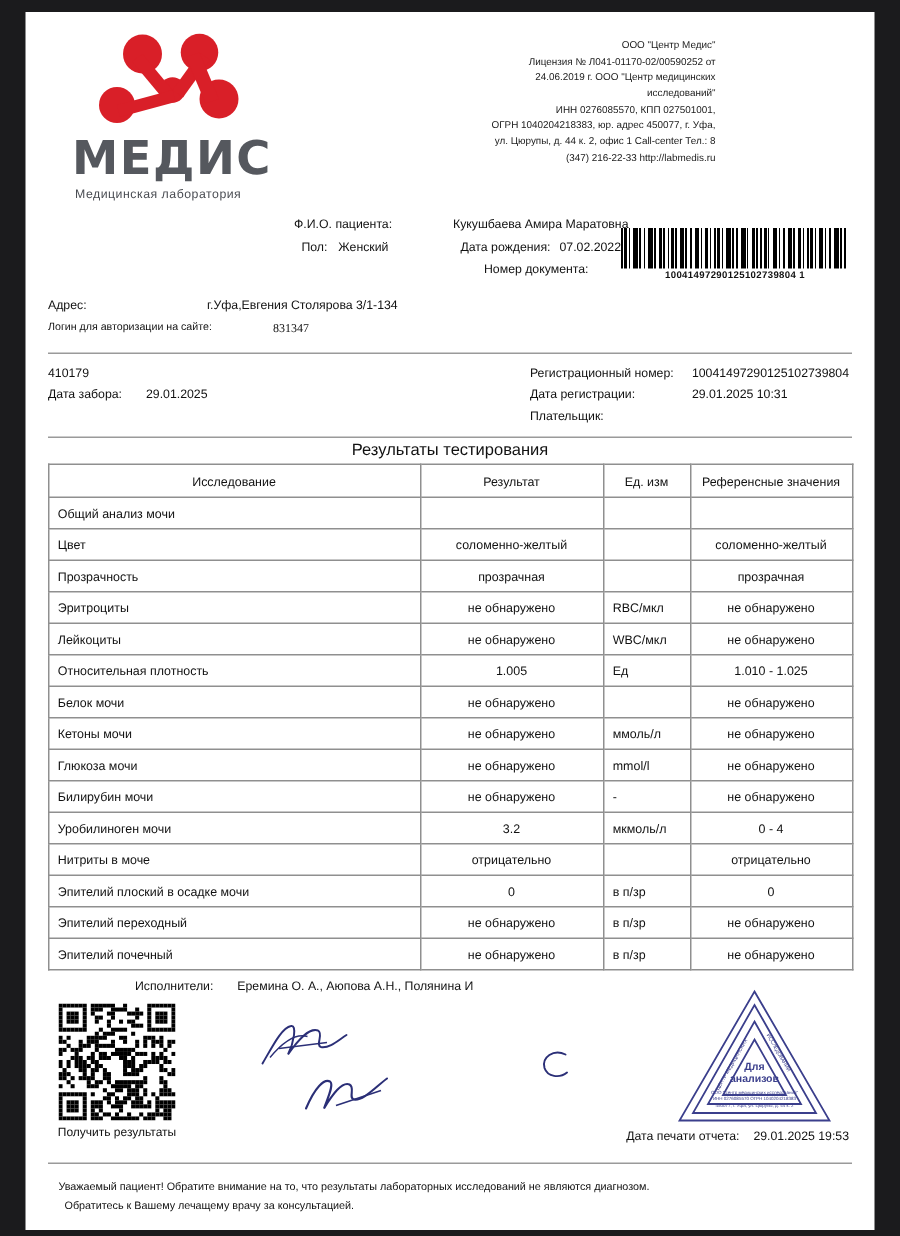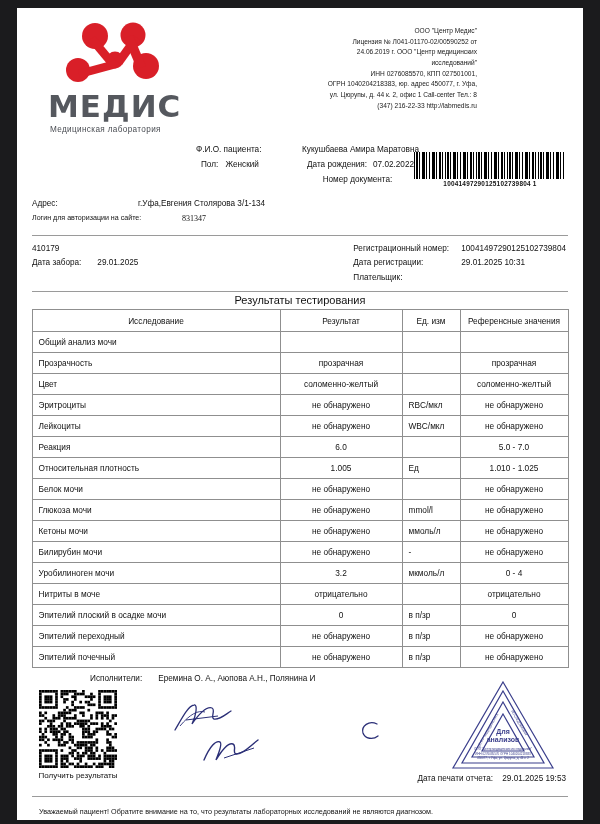--- a/index.html
+++ b/index.html
@@ -342,71 +342,65 @@
       </tr>
     </thead>
     <tbody id="results-body">
       <tr class="group">
         <td class="c-name">Общий анализ мочи</td>
         <td class="c-res"></td>
         <td class="c-unit"></td>
         <td class="c-ref"></td>
       </tr>
     <tr>
+          <td class="c-name">Цвет</td>
+          <td class="c-res">соломенно-желтый</td>
+          <td class="c-unit"></td>
+          <td class="c-ref">соломенно-желтый</td>
+        </tr>
+        <tr>
           <td class="c-name">Прозрачность</td>
           <td class="c-res">прозрачная</td>
           <td class="c-unit"></td>
           <td class="c-ref">прозрачная</td>
         </tr>
         <tr>
-          <td class="c-name">Цвет</td>
-          <td class="c-res">соломенно-желтый</td>
-          <td class="c-unit"></td>
-          <td class="c-ref">соломенно-желтый</td>
-        </tr>
-        <tr>
           <td class="c-name">Эритроциты</td>
           <td class="c-res">не обнаружено</td>
           <td class="c-unit">RBC/мкл</td>
           <td class="c-ref">не обнаружено</td>
         </tr>
         <tr>
           <td class="c-name">Лейкоциты</td>
           <td class="c-res">не обнаружено</td>
           <td class="c-unit">WBC/мкл</td>
           <td class="c-ref">не обнаружено</td>
         </tr>
         <tr>
-          <td class="c-name">Реакция</td>
-          <td class="c-res">6.0</td>
-          <td class="c-unit"></td>
-          <td class="c-ref">5.0 - 7.0</td>
-        </tr>
-        <tr>
           <td class="c-name">Относительная плотность</td>
           <td class="c-res">1.005</td>
           <td class="c-unit">Ед</td>
           <td class="c-ref">1.010 - 1.025</td>
         </tr>
         <tr>
           <td class="c-name">Белок мочи</td>
           <td class="c-res">не обнаружено</td>
           <td class="c-unit"></td>
           <td class="c-ref">не обнаружено</td>
         </tr>
         <tr>
+          <td class="c-name">Кетоны мочи</td>
+          <td class="c-res">не обнаружено</td>
+          <td class="c-unit">ммоль/л</td>
+          <td class="c-ref">не обнаружено</td>
+        </tr>
+        <tr>
           <td class="c-name">Глюкоза мочи</td>
           <td class="c-res">не обнаружено</td>
           <td class="c-unit">mmol/l</td>
-          <td class="c-ref">не обнаружено</td>
-        </tr>
-        <tr>
-          <td class="c-name">Кетоны мочи</td>
-          <td class="c-res">не обнаружено</td>
-          <td class="c-unit">ммоль/л</td>
           <td class="c-ref">не обнаружено</td>
         </tr>
         <tr>
           <td class="c-name">Билирубин мочи</td>
           <td class="c-res">не обнаружено</td>
           <td class="c-unit">-</td>
           <td class="c-ref">не обнаружено</td>
         </tr>
         <tr>
           <td class="c-name">Уробилиноген мочи</td>

